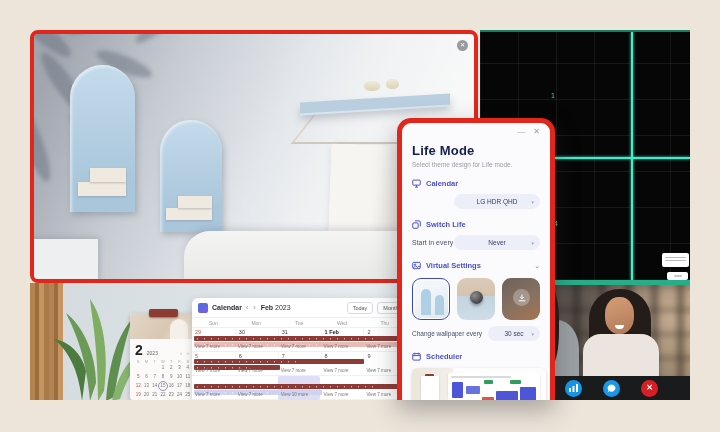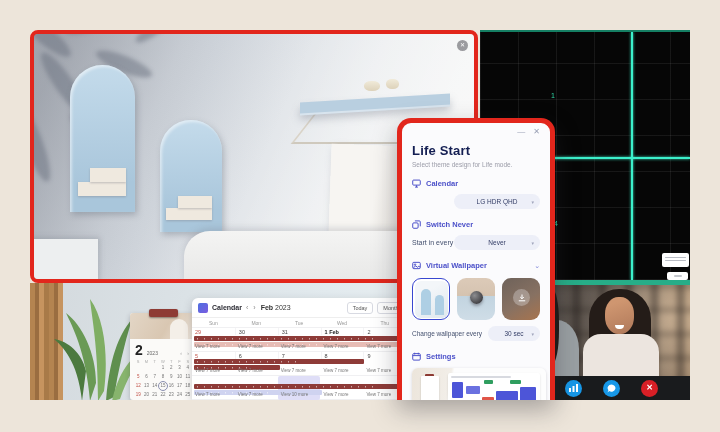--- a/index.html
+++ b/index.html
@@ -370,21 +370,21 @@
     <div class="abs counter"></div>
     <div class="abs pedestal"></div>
     <div class="abs hero-close">✕</div>
   </div>
 
   <div class="abs panel">
     <div class="pwin">
       <span>—</span>
       <span>✕</span>
     </div>
-    <div class="ptitle">Life Start</div>
+    <div class="ptitle">Life Mode</div>
     <div class="psub">Select theme design for Life mode.</div>
 
     <div class="psec">
       <svg class="icon9" viewBox="0 0 10 10" fill="none" stroke="#4b50c9" stroke-width="1.1">
           <rect x="0.8" y="1.2" width="8.4" height="5.6" rx="1"></rect>
           <path d="M3.4 9 h3.2 M5 7 v2"></path>
         </svg>
       <span class="lbl">Calendar</span>
     </div>
     <div class="pill-row">
@@ -392,37 +392,37 @@
           <span>LG HDR QHD</span>
           <span class="pc">▾</span>
         </div>
       </div>
 
     <div class="psec">
       <svg class="icon9" viewBox="0 0 10 10" fill="none" stroke="#4b50c9" stroke-width="1.1">
           <rect x="0.8" y="3.2" width="6" height="6" rx="1.2"></rect>
           <path d="M3.2 1 h5 a1 1 0 0 1 1 1 v5"></path>
         </svg>
-      <span class="lbl">Switch Never</span>
+      <span class="lbl">Switch Life</span>
     </div>
     <div class="pill-row">
       <span class="rl">Start in every</span>
       <div class="pill">
           <span>Never</span>
           <span class="pc">▾</span>
         </div>
     </div>
 
     <div class="psec">
       <svg class="icon9" viewBox="0 0 10 10" fill="none" stroke="#4b50c9" stroke-width="1.1">
           <rect x="0.8" y="1.5" width="8.4" height="7" rx="1.2"></rect>
           <circle cx="3.4" cy="4" r="0.8"></circle>
           <path d="M1.5 7.5 L4.2 5.4 L6 7 L7.6 5.8 L9 7"></path>
         </svg>
-      <span class="lbl">Virtual Wallpaper</span>
+      <span class="lbl">Virtual Settings</span>
       <span class="chev">⌄</span>
     </div>
     <div class="thumbs">
       <div class="thumb sel">
         <div class="tin">
           <div class="t-arch" style="left:6px;top:8px;width:10px;height:26px"></div>
           <div class="t-arch" style="left:20px;top:14px;width:9px;height:20px"></div>
         </div>
       </div>
       <div class="thumb obj">
@@ -442,21 +442,21 @@
           <span>30 sec</span>
           <span class="pc">▾</span>
         </div>
     </div>
 
     <div class="psec">
       <svg class="icon9" viewBox="0 0 10 10" fill="none" stroke="#4b50c9" stroke-width="1.1">
           <rect x="0.8" y="1.8" width="8.4" height="7.2" rx="1.2"></rect>
           <path d="M0.8 4 h8.4 M3 0.8 v2 M7 0.8 v2"></path>
         </svg>
-      <span class="lbl">Settings</span>
+      <span class="lbl">Scheduler</span>
     </div>
     <div class="sched-prev">
       <div class="sp-clip"></div>
       <div class="sp-card"></div>
       <div class="sp-app">
         <div class="sp-line"></div>
         <div class="blk" style="left:4px;top:9px;width:11px;height:16px;background:#4d55d8"></div>
         <div class="blk" style="left:18px;top:13px;width:14px;height:8px;background:#6a71e0"></div>
         <div class="blk" style="left:36px;top:7px;width:9px;height:4px;background:#2f9e5f"></div>
         <div class="blk" style="left:62px;top:7px;width:11px;height:4px;background:#2f9e5f"></div>

